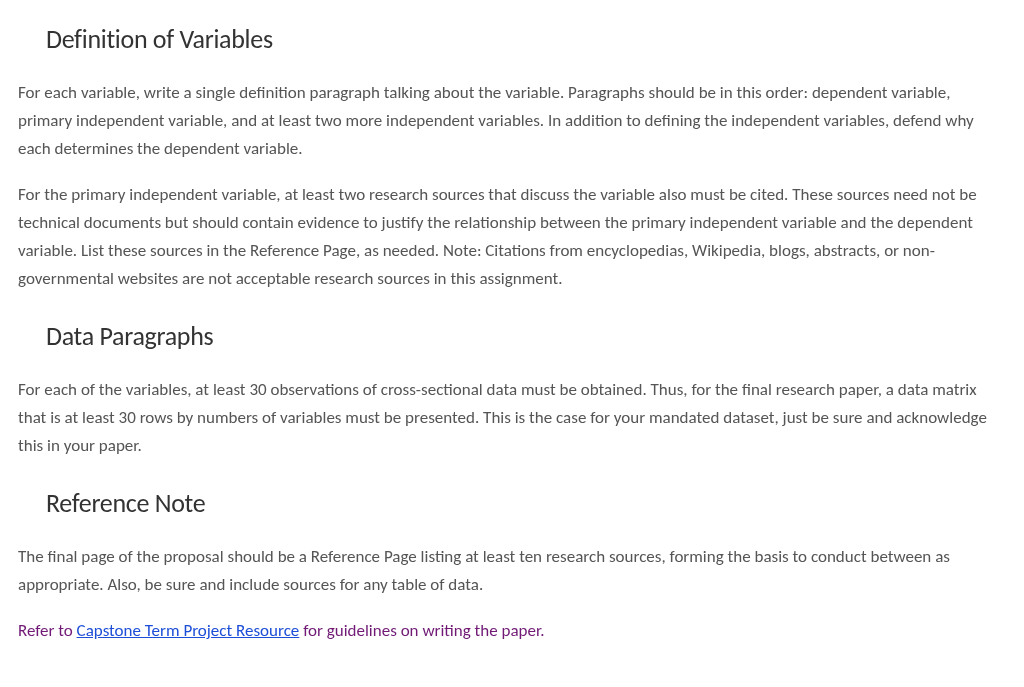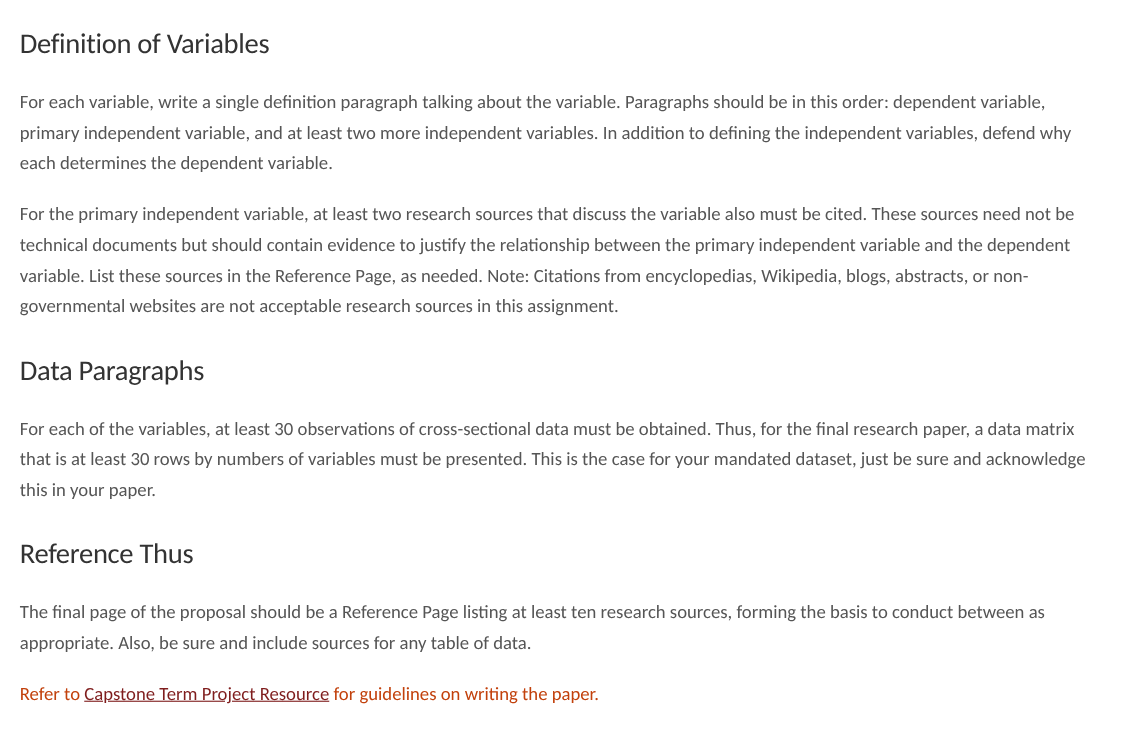--- a/index.html
+++ b/index.html
@@ -16,47 +16,48 @@
       line-height: 1.65;
       font-size: 17px;
     }
     h2 {
       font-size: 26px;
       font-weight: 400;
       color: #333333;
       margin-bottom: 18px;
       margin-top: 22px;
       letter-spacing: -0.3px;
+      margin-left: 28px;
     }
     h2:first-of-type {
       margin-top: 0;
     }
     p {
       margin-bottom: 18px;
       color: #555555;
     }
     p:last-child {
       margin-bottom: 0;
     }
     a {
-      color: #7f1d1d;
+      color: #1d4ed8;
       text-decoration: underline;
     }
     .ref-line span.prefix,
     .ref-line span.suffix {
-      color: #c2410c;
+      color: #701a75;
     }
   </style>
 </head>
 <body>
 
 <h2>Definition of Variables</h2>
 <p>For each variable, write a single definition paragraph talking about the variable. Paragraphs should be in this order: dependent variable, primary independent variable, and at least two more independent variables.  In addition to defining the independent variables, defend why each determines the dependent variable.</p>
 <p>For the primary independent variable, at least two research sources that discuss the variable also must be cited.  These sources need not be technical documents but should contain evidence to justify the relationship between the primary independent variable and the dependent variable.  List these sources in the Reference Page, as needed.  Note: Citations from encyclopedias, Wikipedia, blogs, abstracts, or non-governmental websites are not acceptable research sources in this assignment.</p>
 
 <h2>Data Paragraphs</h2>
 <p>For each of the variables, at least 30 observations of cross-sectional data must be obtained.  Thus, for the final research paper, a data matrix that is at least 30 rows by numbers of variables must be presented.  This is the case for your mandated dataset, just be sure and acknowledge this in your paper.</p>
 
-<h2>Reference Thus</h2>
+<h2>Reference Note</h2>
 <p>The final page of the proposal should be a Reference Page listing at least ten research sources, forming the basis to conduct between as appropriate.  Also, be sure and include sources for any table of data.</p>
 <p class="ref-line">
   <span class="prefix">Refer to </span><a href="#">Capstone Term Project Resource</a><span class="suffix"> for guidelines on writing the paper.</span>
 </p>
 
 </body></html>

